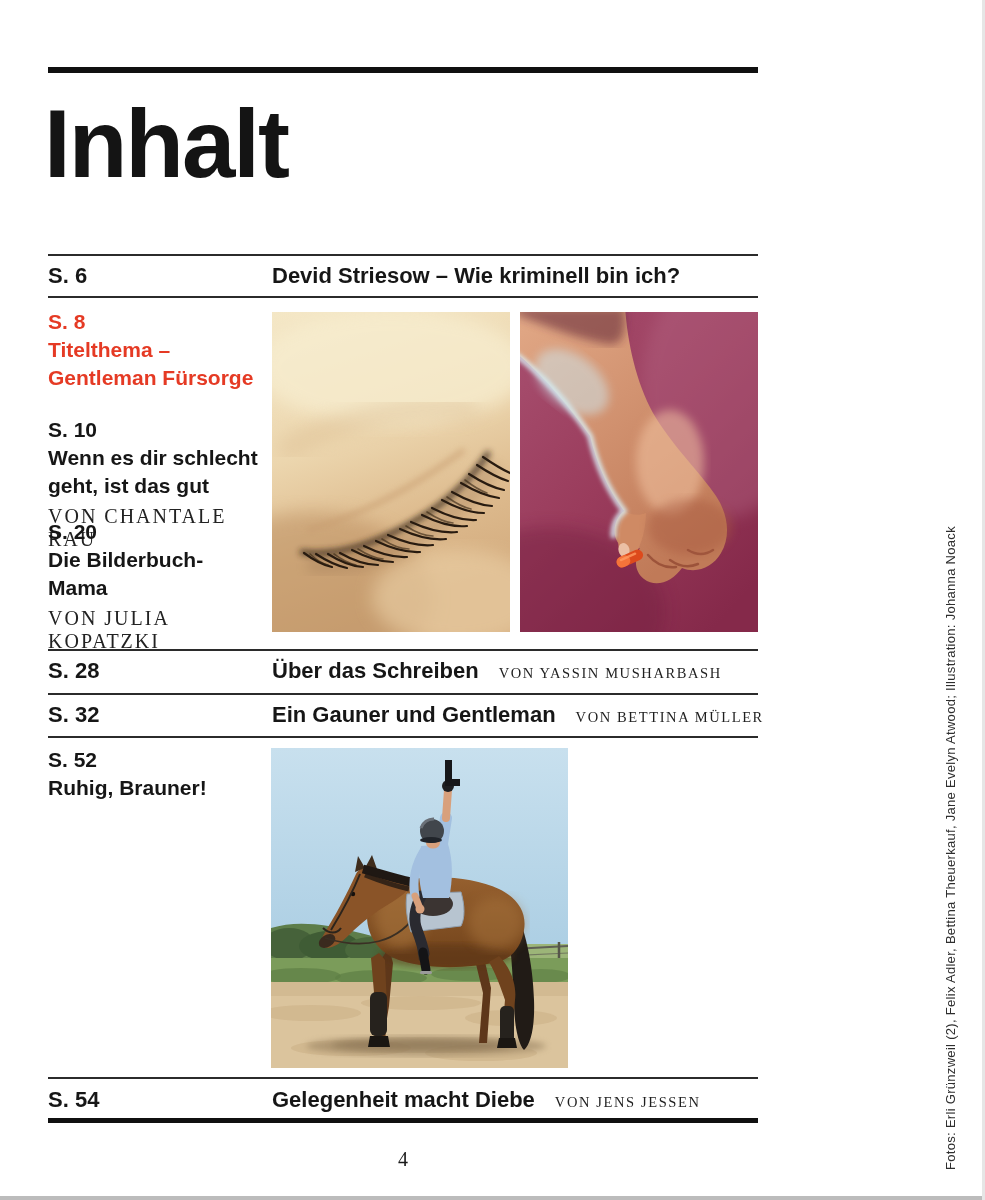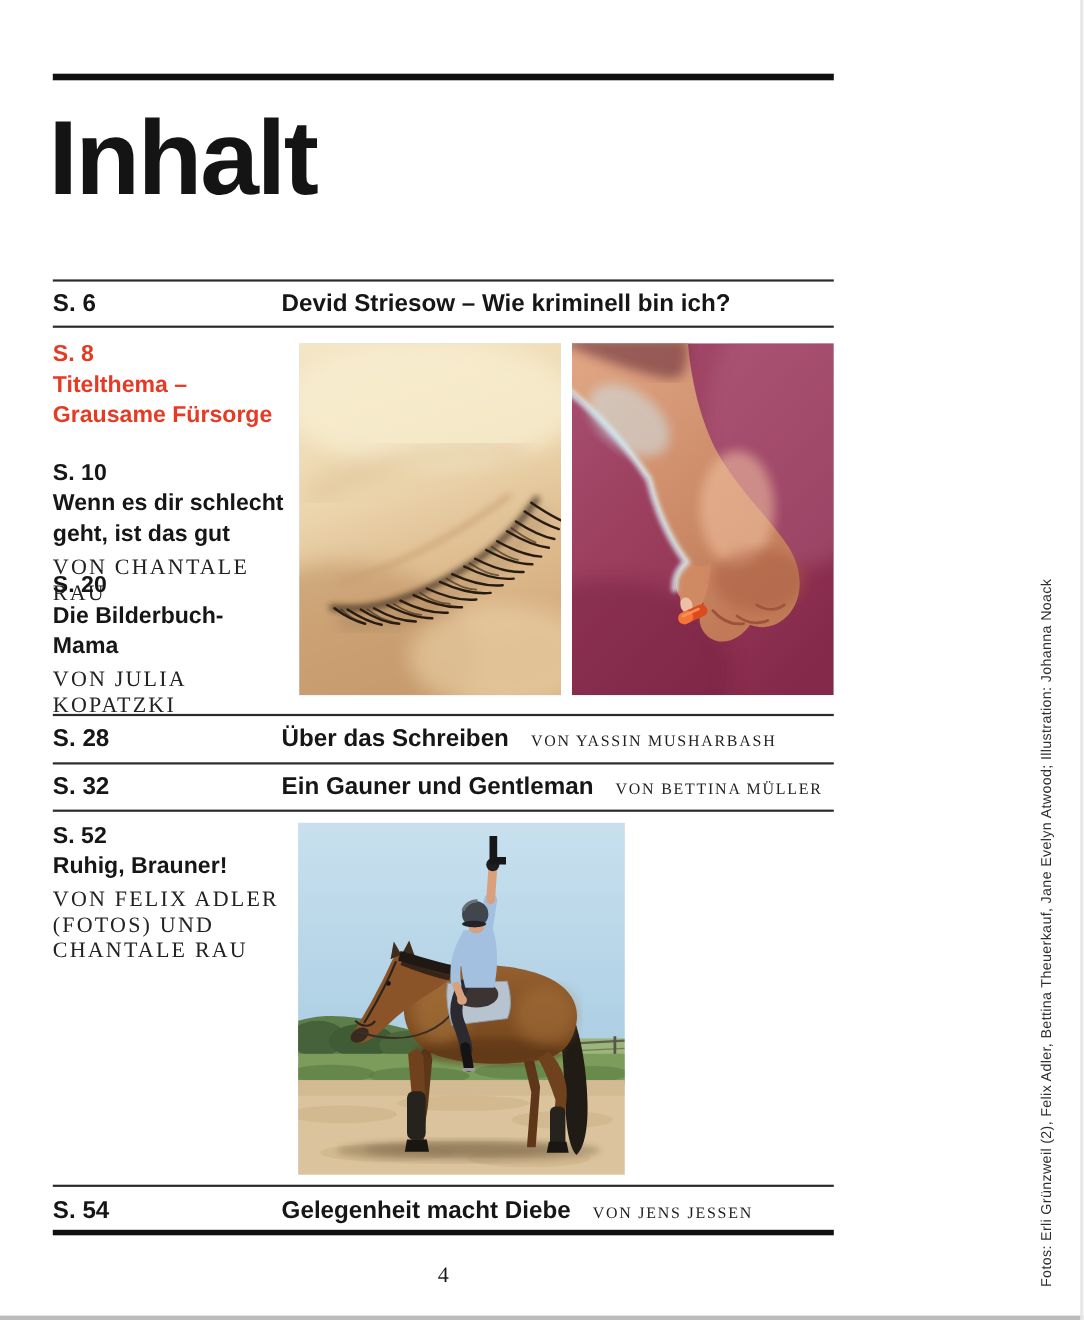--- a/index.html
+++ b/index.html
@@ -10,21 +10,21 @@
   }
   .rule { position:absolute; left:48px; width:710px; height:2px; background:#2b2b2b; }
   .rule.thick-top { height:6px; background:#101010; }
   .rule.thick-bottom { height:5px; background:#101010; }
   .page-title {
     position:absolute; left:44px; top:58px;
     font-size:96px; font-weight:700; letter-spacing:-2px; line-height:1.05; color:#141414;margin-top:36px;
   }
   .toc-row { position:absolute; left:48px; width:710px; height:34px; }
   .toc-row .num { position:absolute; left:0; top:0; font-size:22px; font-weight:700; }
-  .toc-row .rtitle { position:absolute; left:208px; top:0; font-size:22px; font-weight:700; white-space:nowrap; }
+  .toc-row .rtitle { position:absolute; left:224px; top:0; font-size:22px; font-weight:700; white-space:nowrap; }
   .byline {
     font-family:"Liberation Serif", serif; font-weight:400;
     font-size:14.5px; letter-spacing:1.6px; color:#1f1f1f; margin-left:20px;
   }
   .block { position:absolute; left:48px; width:226px; font-size:21px; font-weight:700; line-height:28px; color:#161616; }
   .block.red { color:#e53a24; }
   .byline-block {
     font-family:"Liberation Serif", serif; font-weight:400;
     font-size:20px; letter-spacing:2px; line-height:23px; margin-top:5px; color:#222222;
   }
@@ -53,21 +53,21 @@
 <div class="rule" style="top:254px"></div>
 <div class="toc-row" style="top:263px">
   <span class="num">S. 6</span>
   <span class="rtitle">Devid Striesow – Wie kriminell bin ich?</span>
 </div>
 <div class="rule" style="top:296px"></div>
 
 <div class="block red" style="top:308px">
   <div>S. 8</div>
   <div>Titelthema –</div>
-  <div>Grausame Fürsorge</div>
+  <div>Gentleman Fürsorge</div>
 </div>
 <div class="block" style="top:416px">
   <div>S. 10</div>
   <div>Wenn es dir schlecht</div>
   <div>geht, ist das gut</div>
   <div class="byline-block">VON CHANTALE RAU</div>
 </div>
 <div class="block" style="top:518px">
   <div>S. 20</div>
   <div>Die Bilderbuch-</div>
@@ -185,25 +185,20 @@
 <div class="rule" style="top:693px"></div>
 <div class="toc-row" style="top:702px">
   <span class="num">S. 32</span>
   <span class="rtitle"><span>Ein Gauner und Gentleman</span><span class="byline">VON BETTINA MÜLLER</span></span>
 </div>
 <div class="rule" style="top:736px"></div>
 
 <div class="block" style="top:746px">
   <div>S. 52</div>
   <div>Ruhig, Brauner!</div>
-  <div class="byline-block">
-    <div>VON FELIX ADLER</div>
-    <div>(FOTOS) UND</div>
-    <div>CHANTALE RAU</div>
-  </div>
 </div>
 
 <div class="photo" style="left:271px; top:748px; width:297px; height:320px">
 <svg viewBox="0 0 297 320" xmlns="http://www.w3.org/2000/svg">
   <defs>
     <linearGradient id="sky" x1="0" y1="0" x2="0" y2="1">
       <stop offset="0" stop-color="#c8e0ee"></stop>
           <stop offset="1" stop-color="#a8cce2"></stop>
     </linearGradient>
     <linearGradient id="bodyGrad" x1="0" y1="0" x2="0" y2="1">

